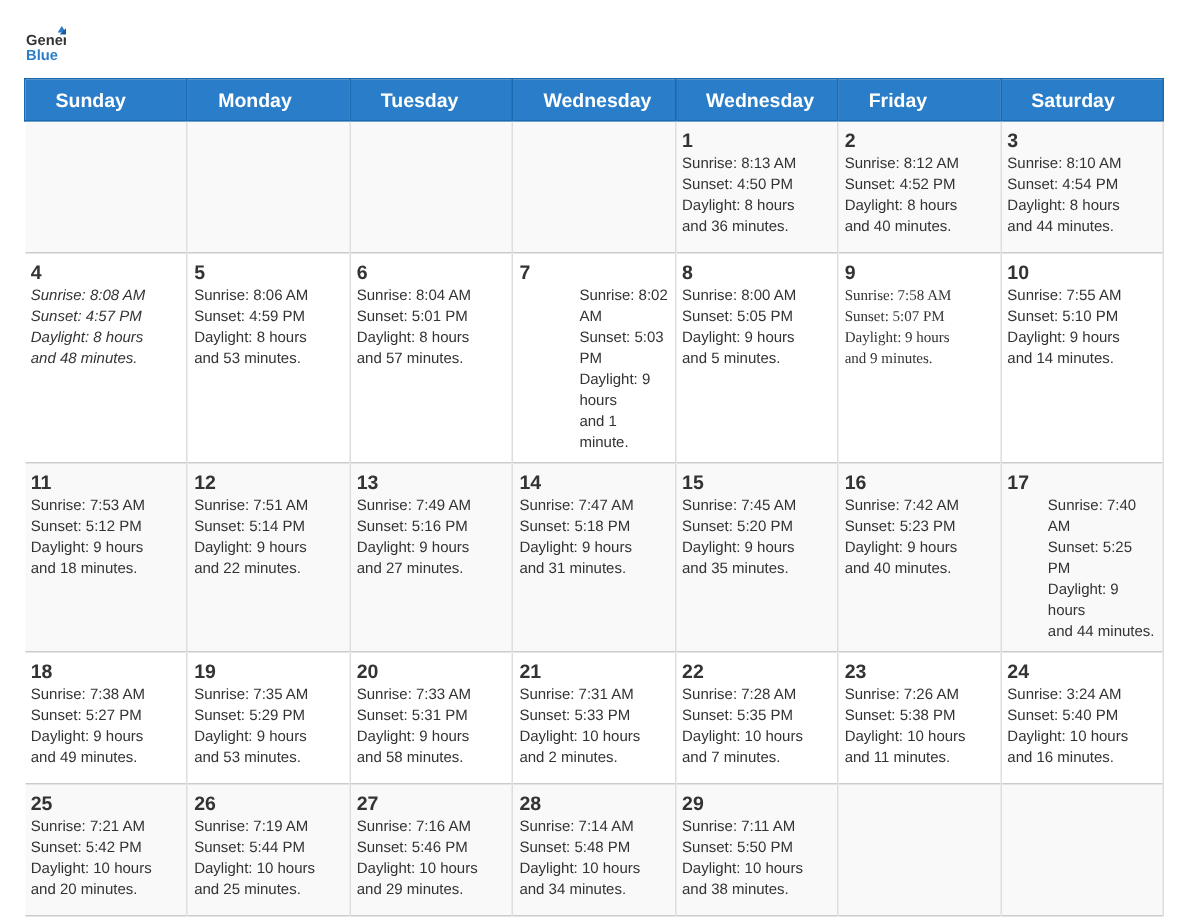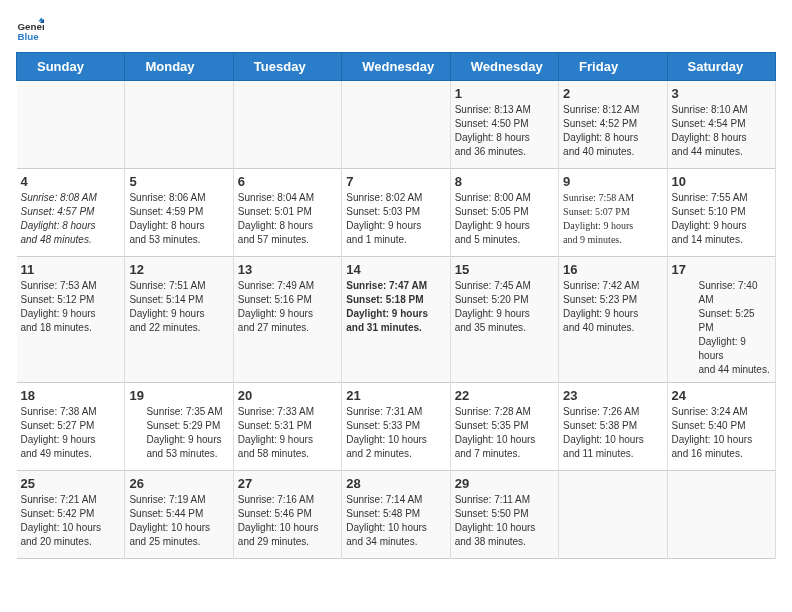--- a/index.html
+++ b/index.html
@@ -171,21 +171,21 @@
         </td>
         <td>
           <span class="day-number">6</span>
           <div class="day-info" style="white-space: pre-line;">Sunrise: 8:04 AM
 Sunset: 5:01 PM
 Daylight: 8 hours
 and 57 minutes.</div>
         </td>
         <td>
           <span class="day-number">7</span>
-          <div class="day-info" style="white-space: pre-line;">Sunrise: 8:02 AM
+          <div class="day-info" style="white-space: pre-line; margin-left: 40px;">Sunrise: 8:02 AM
 Sunset: 5:03 PM
 Daylight: 9 hours
 and 1 minute.</div>
         </td>
         <td>
           <span class="day-number">8</span>
           <div class="day-info" style="white-space: pre-line;">Sunrise: 8:00 AM
 Sunset: 5:05 PM
 Daylight: 9 hours
 and 5 minutes.</div>
@@ -222,21 +222,21 @@
         </td>
         <td>
           <span class="day-number">13</span>
           <div class="day-info" style="white-space: pre-line;">Sunrise: 7:49 AM
 Sunset: 5:16 PM
 Daylight: 9 hours
 and 27 minutes.</div>
         </td>
         <td>
           <span class="day-number">14</span>
-          <div class="day-info" style="white-space: pre-line; font-weight: bold;">Sunrise: 7:47 AM
+          <div class="day-info" style="white-space: pre-line;">Sunrise: 7:47 AM
 Sunset: 5:18 PM
 Daylight: 9 hours
 and 31 minutes.</div>
         </td>
         <td>
           <span class="day-number">15</span>
           <div class="day-info" style="white-space: pre-line;">Sunrise: 7:45 AM
 Sunset: 5:20 PM
 Daylight: 9 hours
 and 35 minutes.</div>
@@ -259,21 +259,21 @@
       <tr>
         <td>
           <span class="day-number">18</span>
           <div class="day-info" style="white-space: pre-line;">Sunrise: 7:38 AM
 Sunset: 5:27 PM
 Daylight: 9 hours
 and 49 minutes.</div>
         </td>
         <td>
           <span class="day-number">19</span>
-          <div class="day-info" style="white-space: pre-line; margin-left: 17px;">Sunrise: 7:35 AM
+          <div class="day-info" style="white-space: pre-line;">Sunrise: 7:35 AM
 Sunset: 5:29 PM
 Daylight: 9 hours
 and 53 minutes.</div>
         </td>
         <td>
           <span class="day-number">20</span>
           <div class="day-info" style="white-space: pre-line;">Sunrise: 7:33 AM
 Sunset: 5:31 PM
 Daylight: 9 hours
 and 58 minutes.</div>

